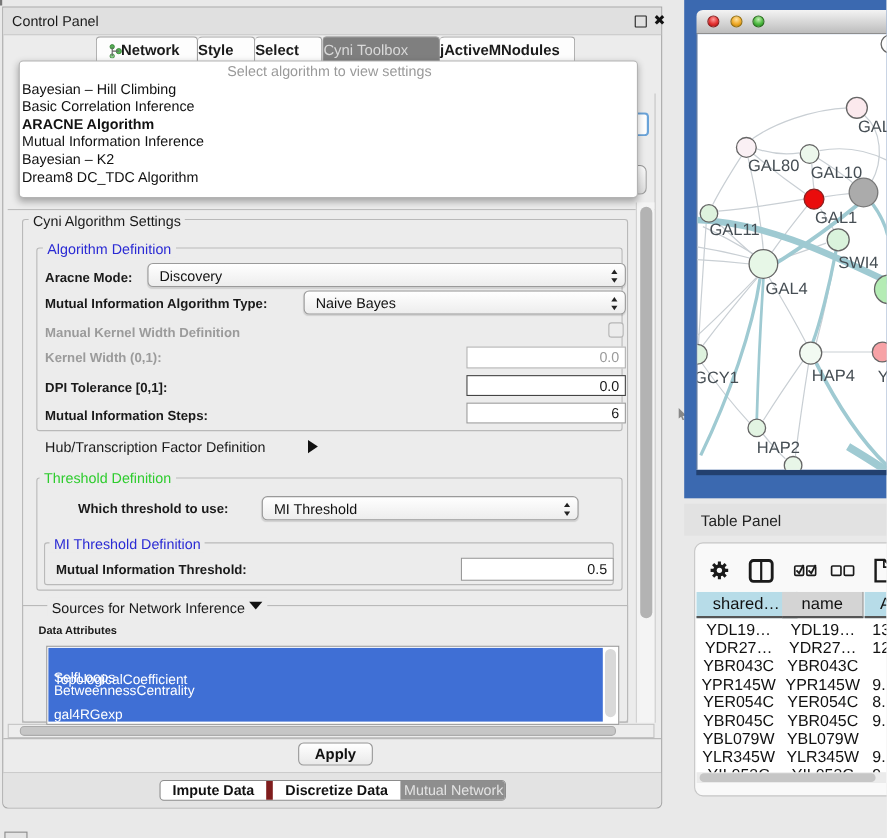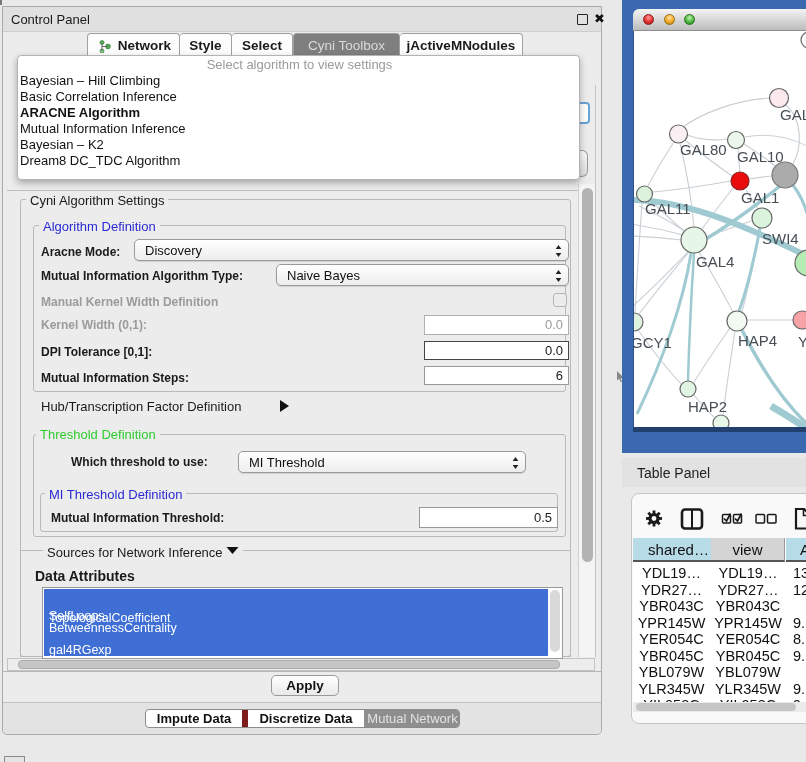--- a/index.html
+++ b/index.html
@@ -9,21 +9,21 @@
 
 #cpwin { left:2px; top:6px; width:600px; height:729px; background:#ececec;
   border:1px solid #aaa; border-radius:0 0 5px 5px; }
 #cptitle { left:0; top:0; width:100%; height:25px; background:#e0e0e0;
   border-bottom:1px solid #cdcdcd; }
 #cptitle .t { position:absolute; left:8px; top:5px; font-size:13px; color:#1a1a1a; }
 #cptitle .ic { position:absolute; top:4px; font-size:13px; color:#111; }
 
 .tab { position:absolute; top:33px; height:25px; background:#fdfdfd;
   border:1px solid #a0a0a0; border-bottom:none; border-radius:4px 4px 0 0;
-  font-size:13.5px; font-weight:600; color:#1a1a1a; text-align:center; line-height:24px; }
+  font-size:13.5px; font-weight:600; color:#1a1a1a; text-align:left; line-height:24px; }
 .tab.dark { background:#7f7f7f; color:#d9d9d9; font-weight:400; }
 
 .grp { position:absolute; border:1px solid #b9b9b9; border-radius:3px; }
 .gtitle { position:absolute; font-size:13px; background:#ececec; padding:0 4px; white-space:nowrap; }
 .lbl { position:absolute; font-size:12px; font-weight:bold; color:#1a1a1a; white-space:nowrap; }
 .lbl.dis { color:#9b9b9b; }
 .fld { position:absolute; background:#fff; border:1px solid #999;
   font-size:13px; color:#1a1a1a; text-align:right; padding-right:5px; }
 .combo { position:absolute; background:linear-gradient(#ffffff,#ededed);
   border:1px solid #9a9a9a; border-radius:5px; font-size:13px; color:#111;
@@ -120,21 +120,21 @@
       </svg></span></div>
 <div class="grp" style="left:40px; top:493px; width:518px; height:39px;"></div>
 <div class="gtitle" style="left:45px; top:487px; color:#2a2ad4;">MI Threshold Definition</div>
 <div class="lbl" style="left:51px; top:511px;">Mutual Information Threshold:</div>
 <div class="fld" style="left:419px; top:507px; width:139px; height:21px; line-height:19px;">0.5</div>
 
 <div class="grp" style="left:20px; top:550px; width:551px; height:107px; border-radius:0;"></div>
 <div class="gtitle" style="left:43px; top:543px; color:#1a1a1a; font-size:13px;">Sources for Network Inference <span style="display:inline-block; vertical-align:2px;"><svg width="13" height="9" viewBox="0 0 13 9">
         <path d="M0.5 1 L12.5 1 L6.5 8 Z" fill="#111"></path>
       </svg></span></div>
-<div class="lbl" style="left:35px; top:568px; font-size:14px;">Data Attributes</div>
+<div class="lbl" style="left:35px; top:568px; font-size:10px;">Data Attributes</div>
 <div id="attrlist" class="abs">
   <div class="sel"></div>
   <div class="it" style="top:1px;margin-top:20px;">SelfLoops</div>
   <div class="it" style="top:23px;">TopologicalCoefficient</div>
   <div class="it" style="top:33px;">BetweennessCentrality</div>
   <div class="it" style="top:55px;">gal4RGexp</div>
   <div class="abs" style="right:2px; top:2px; width:10px; height:62px; background:#d9d9d9; border-radius:5px;"></div>
 </div>
 
 <div id="popup" class="abs">
@@ -277,21 +277,21 @@
     <rect x="112" y="7.5" width="8.5" height="8.5" rx="1"></rect>
     <rect x="123.5" y="7.5" width="8.5" height="8.5" rx="1"></rect>
   </g>
 
   <path d="M152 2 L160 2 L166 8 L166 21.5 L152 21.5 Z" fill="none" stroke="#1a1a1a" stroke-width="2.2"></path>
     <path d="M159.5 2.5 L159.5 8.5 L166 8.5" fill="none" stroke="#1a1a1a" stroke-width="1.6"></path>
 </svg>
 
 <div class="abs" style="left:633px; top:538px; width:173px; height:174px; background:#fff; overflow:hidden;">
   <div class="abs" style="left:0; top:0; width:92px; height:24px; background:#b7dce8; border-right:1px solid #999; border-bottom:2px solid #555; font-size:15px; color:#111; text-align:center; line-height:23px;">shared…</div>
-  <div class="abs" style="left:78px; top:0; width:74px; height:24px; background:#d4d4d4; border-right:1px solid #999; border-bottom:2px solid #555; font-size:15px; color:#111; text-align:center; line-height:23px;">view</div>
+  <div class="abs" style="left:78px; top:0; width:74px; height:24px; background:#d4d4d4; border-right:1px solid #999; border-bottom:2px solid #555; font-size:15px; color:#111; text-align:center; line-height:23px;">name</div>
   <div class="abs" style="left:153px; top:0; width:20px; height:24px; background:#b7dce8; border-bottom:2px solid #555; font-size:15px; color:#111; line-height:23px; padding-left:14px; overflow:hidden;">A</div>
   <div class="abs" id="rows" style="left:0; top:27px; width:173px; font-size:14.5px; color:#111;">
 <div class="abs" style="left:0;top:0.0px;width:77px;text-align:center;">YDL19…</div>
       <div class="abs" style="left:78px;top:0.0px;width:74px;text-align:center;">YDL19…</div>
       <div class="abs" style="left:160px;top:0.0px;">13</div>
 <div class="abs" style="left:0;top:16.5px;width:77px;text-align:center;">YDR27…</div>
       <div class="abs" style="left:78px;top:16.5px;width:74px;text-align:center;">YDR27…</div>
       <div class="abs" style="left:160px;top:16.5px;">12</div>
 <div class="abs" style="left:0;top:33.0px;width:77px;text-align:center;">YBR043C</div>
       <div class="abs" style="left:78px;top:33.0px;width:74px;text-align:center;">YBR043C</div>

